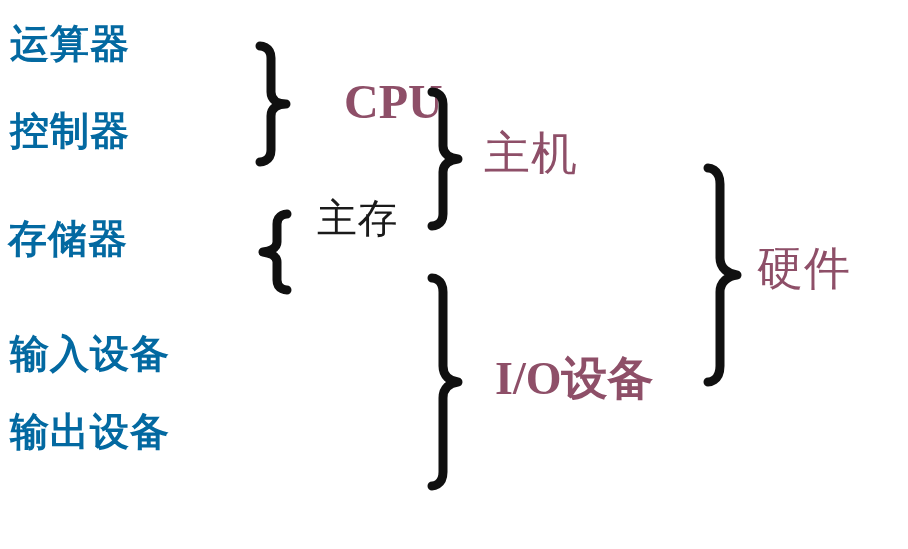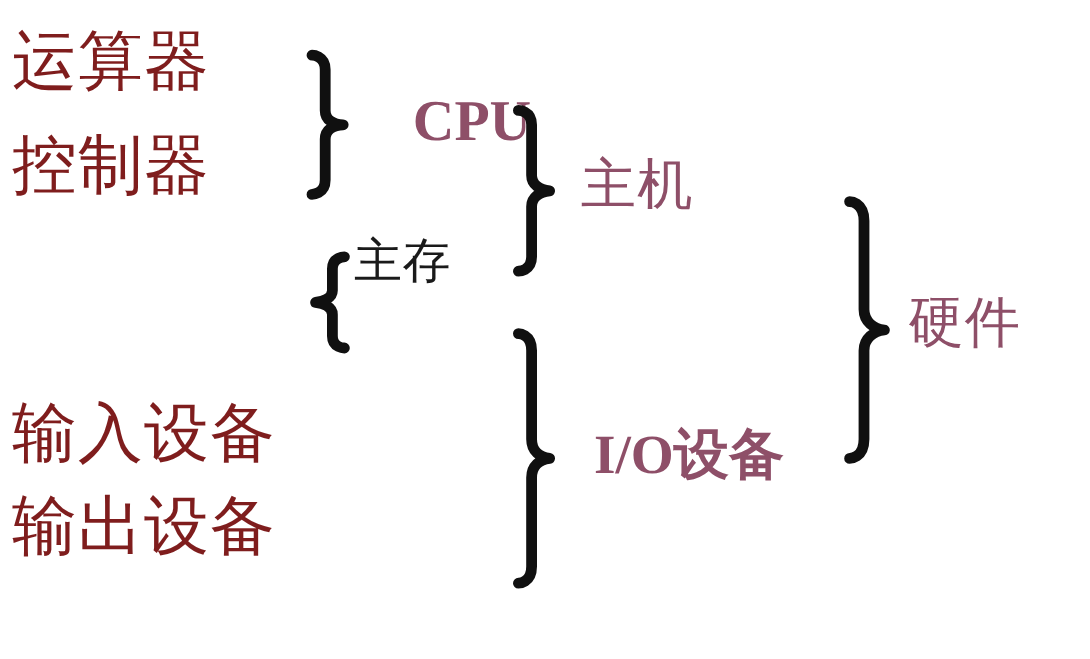--- a/index.html
+++ b/index.html
@@ -15,24 +15,24 @@
     overflow: hidden;
     font-family: "Liberation Serif", "DejaVu Serif", serif;
   }
   .node {
     position: absolute;
     white-space: nowrap;
     line-height: 1;
   }
   
   .lbl-primary {
-    color: #7f1d1d;
-    font-size: 54px;
+    color: #0369a1;
+    font-size: 39px;
     font-family: "DejaVu Sans", "Liberation Sans", sans-serif;
-    font-weight: 400;
+    font-weight: 700;
     letter-spacing: 1px;
   }
   
   .lbl-secondary {
     color: #1a1a1a;
     font-size: 40px;
     font-family: "DejaVu Sans", "Liberation Sans", sans-serif;
     font-weight: 400;
     letter-spacing: 0.5px;
   }
@@ -69,40 +69,41 @@
 </style>
 </head>
 <body>
 
 <div id="canvas">
 
   <div class="node lbl-primary" style="left:10px; top:24px;">运算器</div>
 
   <div class="node lbl-primary" style="left:10px; top:111px;">控制器</div>
 
+  <div class="node lbl-primary" style="left:8px; top:219px;">存储器</div>
 
   <div class="node lbl-primary" style="left:10px; top:322px;margin-top:12px;">输入设备</div>
 
   <div class="node lbl-primary" style="left:10px; top:412px;">输出设备</div>
 
   <div class="brace" style="left:252px; top:42px;">
     <svg width="44" height="124" viewBox="0 0 44 124">
       <path d="M8 4 C8 4 19 4 19 16 L19 50 C19 58 26 62 34 62 C26 62 19 66 19 74 L19 108 C19 120 8 120 8 120" fill="none" stroke="#101010" stroke-width="9" stroke-linecap="round" stroke-linejoin="round"></path>
     </svg>
   </div>
 
   <div class="node lbl-group-latin" style="left:306px; top:78px;margin-left:38px;">CPU</div>
 
   <div class="brace" style="left:255px; top:210px;">
     <svg width="40" height="84" viewBox="0 0 40 84">
       <path d="M32 4 C32 4 22 4 22 14 L22 32 C22 38 15 41 8 42 C15 43 22 46 22 52 L22 70 C22 80 32 80 32 80" fill="none" stroke="#101010" stroke-width="9" stroke-linecap="round" stroke-linejoin="round"></path>
     </svg>
   </div>
 
-  <div class="node lbl-secondary" style="left:295px; top:198px;">主存</div>
+  <div class="node lbl-secondary" style="left:317px; top:198px;">主存</div>
 
 
   <div class="brace" style="left:424px; top:88px;">
     <svg width="44" height="142" viewBox="0 0 44 142">
       <path d="M8 4 C8 4 19 4 19 16 L19 58 C19 66 26 70 34 71 C26 72 19 76 19 84 L19 126 C19 138 8 138 8 138" fill="none" stroke="#101010" stroke-width="9" stroke-linecap="round" stroke-linejoin="round"></path>
     </svg>
   </div>
 
   <div class="node lbl-group" style="left:484px; top:130px;">主机</div>
 

